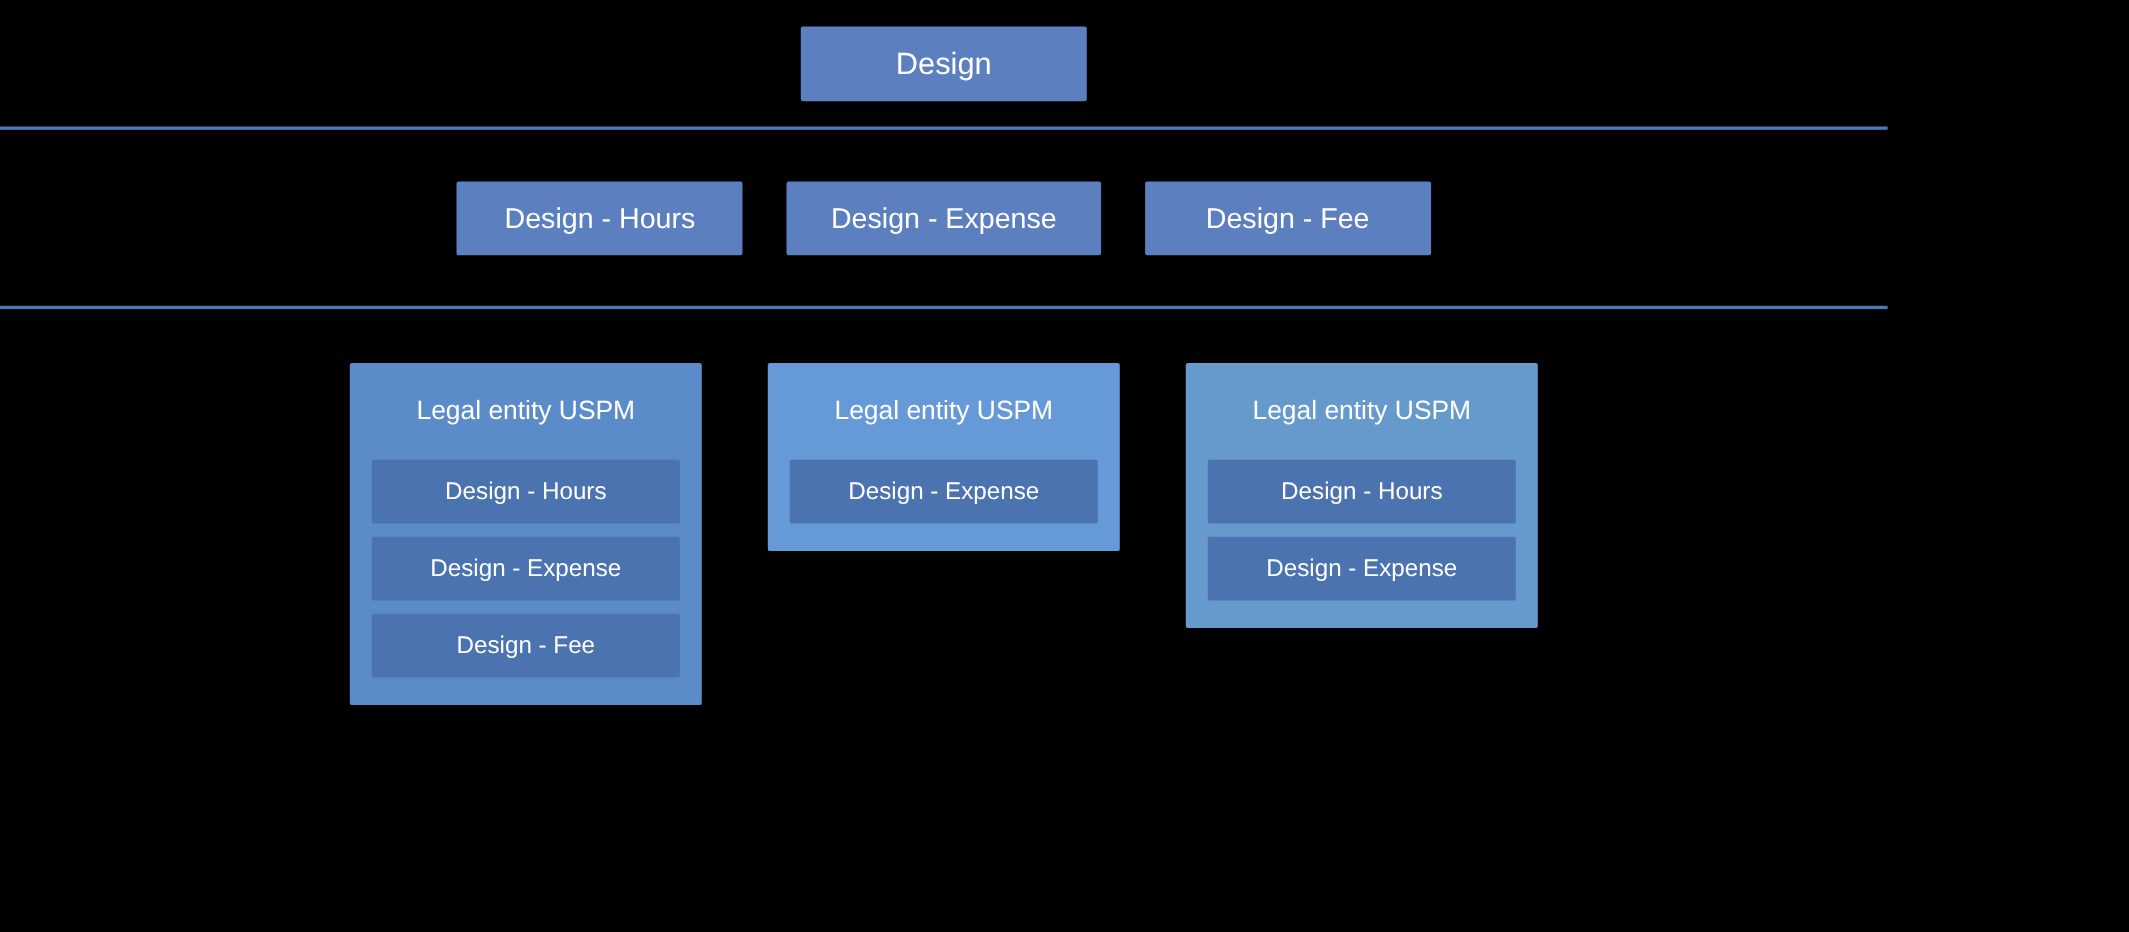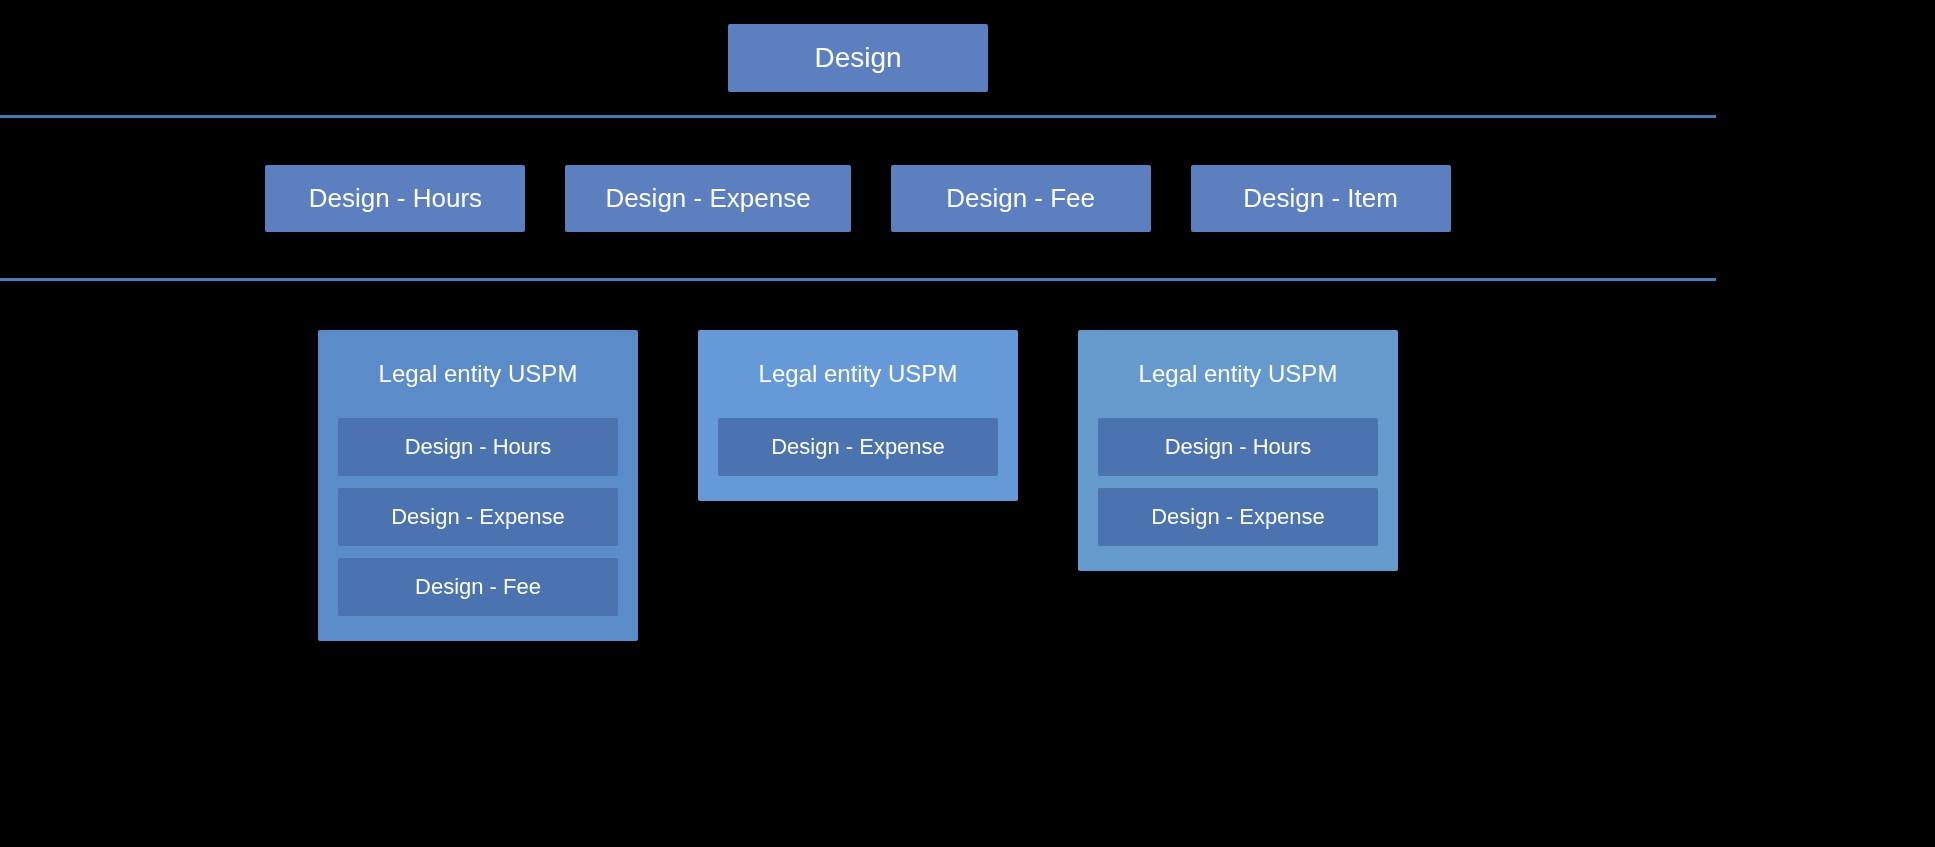--- a/index.html
+++ b/index.html
@@ -156,21 +156,20 @@
   <div class="section-top">
     <div class="design-root-node">Design</div>
   </div>
 
   <div class="divider-1"></div>
 
   <div class="section-middle">
     <div class="design-sub-node">Design - Hours</div>
     <div class="design-sub-node">Design - Expense</div>
     <div class="design-sub-node">Design - Fee</div>
-    <div class="design-sub-node">Design - Item</div>
   </div>
 
   <div class="divider-2"></div>
 
   <div class="section-bottom">
 
     <div class="legal-entity-card">
       <div class="legal-entity-title">Legal entity USPM</div>
       <div class="entity-sub-item">Design - Hours</div>
       <div class="entity-sub-item">Design - Expense</div>

